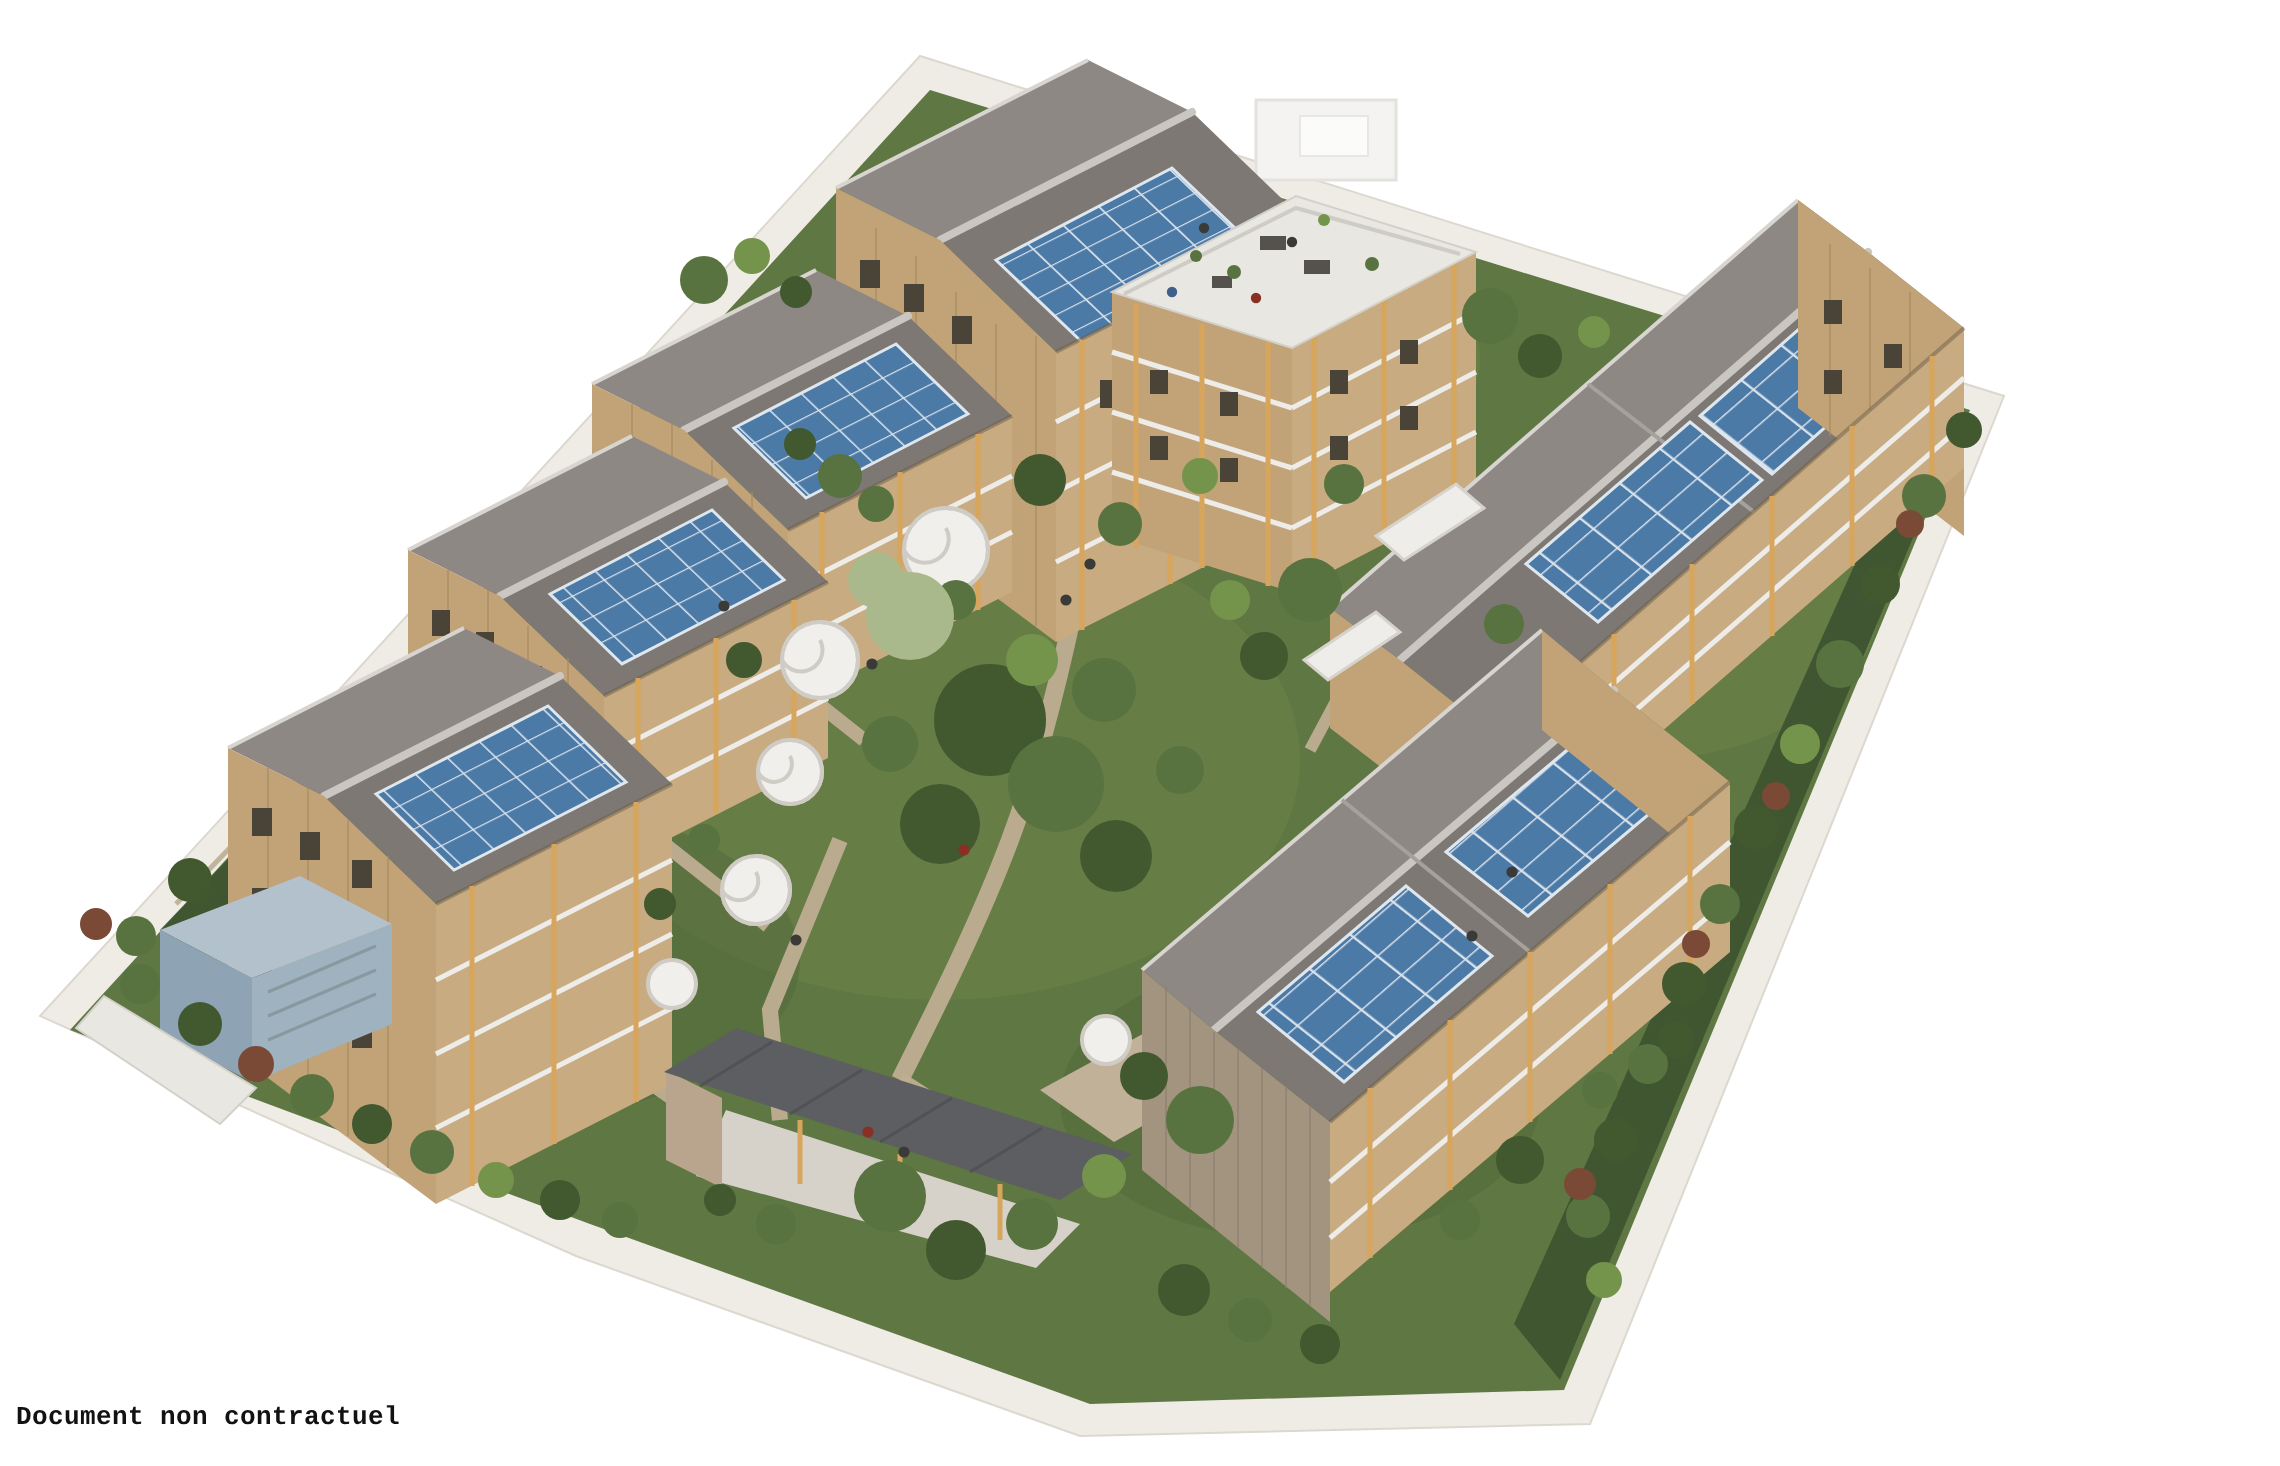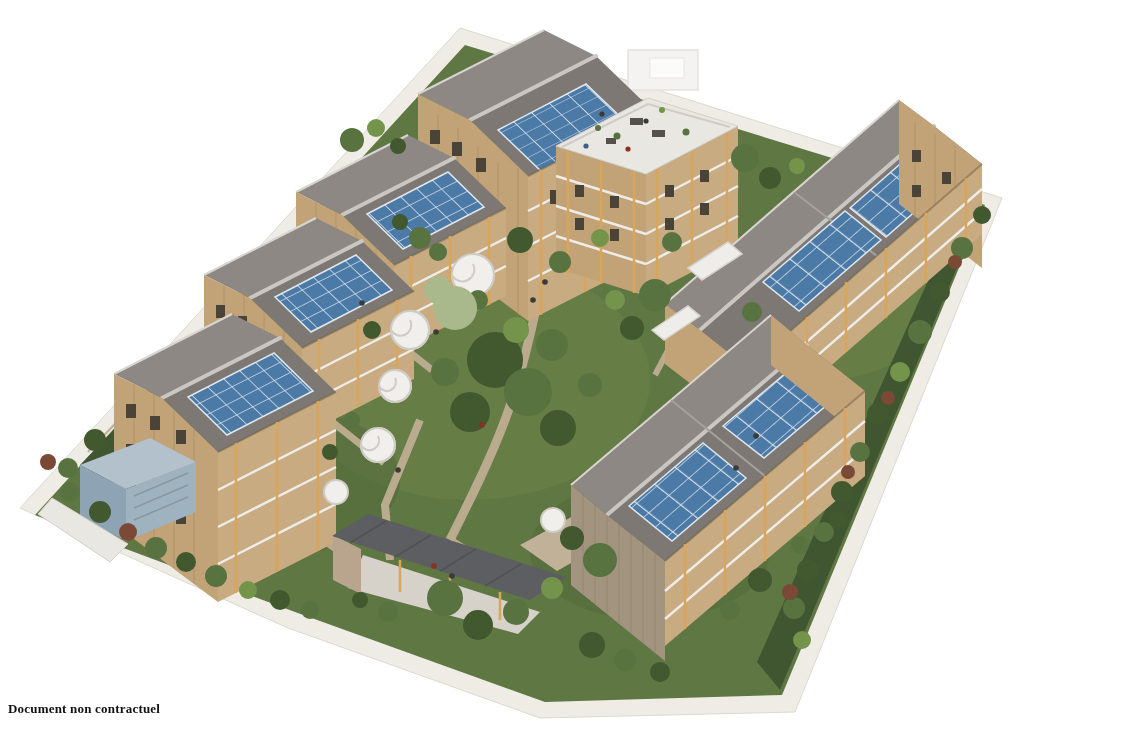--- a/index.html
+++ b/index.html
@@ -1,17 +1,17 @@
 <!DOCTYPE html>
 <html style="--page-white: #ffffff; --caption-ink: #121212; --solar-panel-blue: #4c7aa6; --solar-grid-white: #e8eef5; --roof-gray: #7d7874; --ridge-cap: #cac7c2; --wood-facade: #c2a377; --timber-frame: #d7a55c; --balustrade-white: #edece8; --grass-green: #5f7743; --tree-dark: #42582f; --tree-mid: #587340; --path-beige: #bfae92; --pavement-white: #efece6; --terrace-white: #e9e7e2; --utility-blue-gray: #9fb2c0;"><head>
 <meta charset="utf-8">
 <style>
   html,body{margin:0;padding:0;background:var(--page-white,#ffffff);}
   .canvas{position:relative;width:1140px;height:733px;overflow:hidden;background:var(--page-white,#ffffff);
-          font-family:Liberation Serif, serif;}
+          font-family:Liberation Mono, monospace;}
   .canvas svg{position:absolute;inset:0;}
   .caption{position:absolute;left:8px;top:701px;font-size:13px;font-weight:700;
            color:var(--caption-ink,#121212);letter-spacing:.2px;}
   
   .pave{fill:var(--pavement-white,#efece6);stroke:#dcd8cf;stroke-width:1}
   .lawn{fill:var(--grass-green,#5f7743)}
   .patch1{fill:#6b8449;opacity:.55}.patch2{fill:#51683a;opacity:.5}
   .hedge{fill:#3c5230;opacity:.9}
   .fence{stroke:#c2b49c;stroke-width:2.5;fill:none}
   .path{stroke:var(--path-beige,#bfae92);fill:none;opacity:.95}

